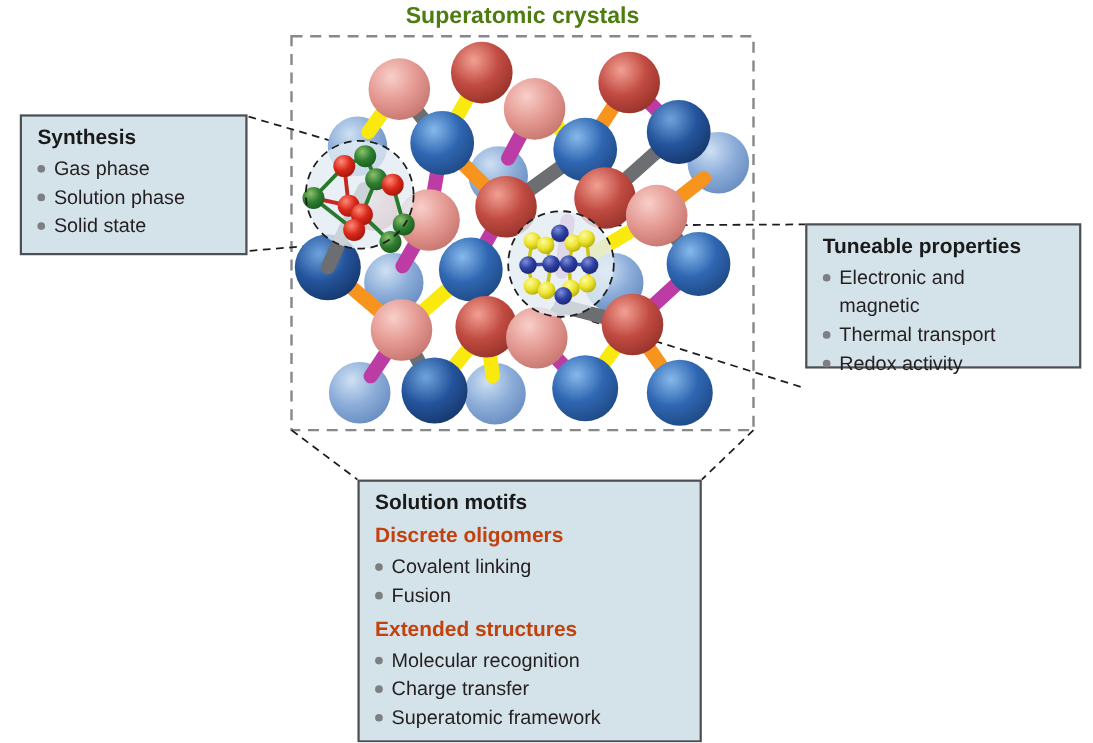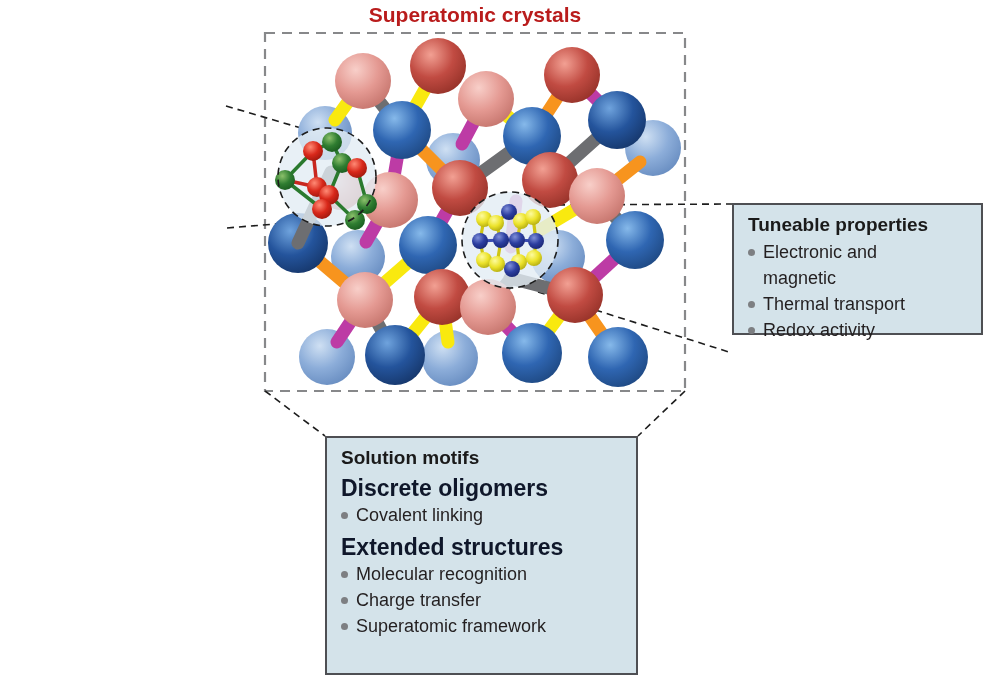--- a/index.html
+++ b/index.html
@@ -1,24 +1,24 @@
 <!DOCTYPE html>
 <html><head>
 <meta charset="utf-8">
 <style>
   html,body{margin:0;padding:0;background:#ffffff;}
   .canvas{position:relative;width:994px;height:675px;background:#ffffff;overflow:hidden;
           font-family:"Liberation Sans",sans-serif;color:#231f20;}
   .fig-title{position:absolute;left:265px;top:0px;width:420px;margin:0;text-align:center;
-             font-size:21px;font-weight:bold;color:#b91c1c;line-height:30px;}
+             font-size:21px;font-weight:bold;color:#4d7c0f;line-height:30px;}
   svg.figure{position:absolute;left:0;top:0;z-index:1;}
   .panel{position:absolute;z-index:3;background:#d4e3ea;border:2px solid #4e4f53;
          box-sizing:border-box;padding:7px 10px 6px 14px;font-size:18px;line-height:26px;}
   .panel h2{margin:0 0 1px 0;font-size:19px;font-weight:bold;color:#1a1a1a;line-height:26px;}
-  .panel h3{margin:6px 0 1px 0;font-size:23px;font-weight:bold;color:#0f172a;line-height:26px;}
+  .panel h3{margin:6px 0 1px 0;font-size:19px;font-weight:bold;color:#c2410c;line-height:26px;}
   .panel h3.first{margin-top:4px;}
   .bullet-row{display:flex;gap:8px;line-height:26px;}
   .dot{flex:none;width:7px;height:7px;border-radius:50%;background:#7d7f82;margin-top:10px;}
   .bt{flex:1;}
   #panel-synthesis{left:18px;top:104px;width:207px;height:128px;}
   #panel-tuneable{left:732px;top:203px;width:251px;height:132px;padding-right:34px;}
   #panel-assembly{left:325px;top:436px;width:313px;height:239px;}
 </style>
 </head>
 <body>
@@ -201,20 +201,37 @@
         <circle cx="536" cy="241" r="8" fill="url(#g-clnavy)"></circle>
         <circle cx="484" cy="260" r="8" fill="url(#g-clyellow)"></circle>
         <circle cx="497" cy="264" r="8" fill="url(#g-clyellow)"></circle>
         <circle cx="519" cy="262" r="8" fill="url(#g-clyellow)"></circle>
         <circle cx="534" cy="258" r="8" fill="url(#g-clyellow)"></circle>
         <circle cx="512" cy="269" r="8" fill="url(#g-clnavy)"></circle>
         <circle cx="510" cy="240" r="48" fill="none" stroke="#1d1d1d" stroke-width="1.6" stroke-dasharray="7 5"></circle>
       </g>
     </svg>
 
+  <div class="panel" id="panel-synthesis">
+    <h2>Synthesis</h2>
+    <div>
+        <div class="bullet-row">
+          <span class="dot"></span>
+          <span class="bt">Gas phase</span>
+        </div>
+        <div class="bullet-row">
+          <span class="dot"></span>
+          <span class="bt">Solution phase</span>
+        </div>
+        <div class="bullet-row">
+          <span class="dot"></span>
+          <span class="bt">Solid state</span>
+        </div>
+      </div>
+  </div>
 
   <div class="panel" id="panel-tuneable">
     <h2>Tuneable properties</h2>
     <div>
         <div class="bullet-row">
           <span class="dot"></span>
           <span class="bt">Electronic and magnetic</span>
         </div>
         <div class="bullet-row">
           <span class="dot"></span>
@@ -228,20 +245,24 @@
   </div>
 
   <div class="panel" id="panel-assembly">
     <h2>Solution motifs</h2>
     <h3 class="first">Discrete oligomers</h3>
     <div>
         <div class="bullet-row">
           <span class="dot"></span>
           <span class="bt">Covalent linking</span>
         </div>
+        <div class="bullet-row">
+          <span class="dot"></span>
+          <span class="bt">Fusion</span>
+        </div>
       </div>
     <h3>Extended structures</h3>
     <div>
         <div class="bullet-row">
           <span class="dot"></span>
           <span class="bt">Molecular recognition</span>
         </div>
         <div class="bullet-row">
           <span class="dot"></span>
           <span class="bt">Charge transfer</span>

